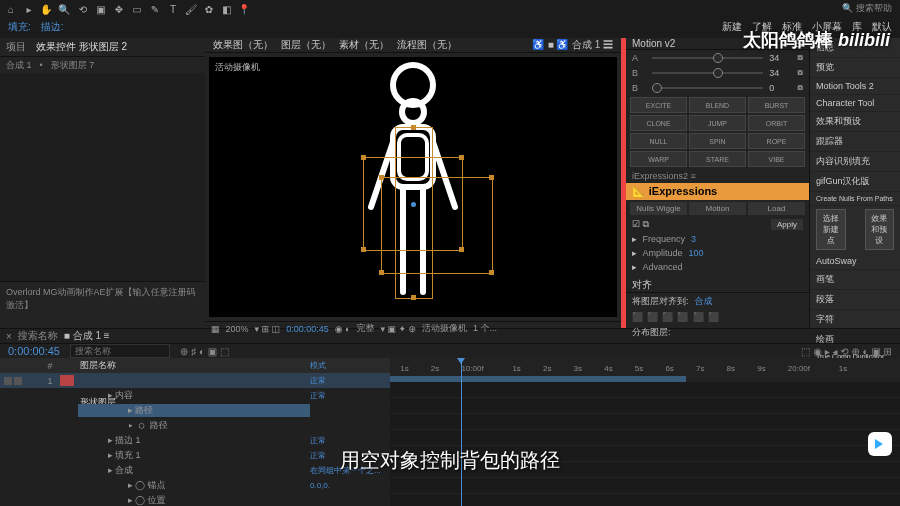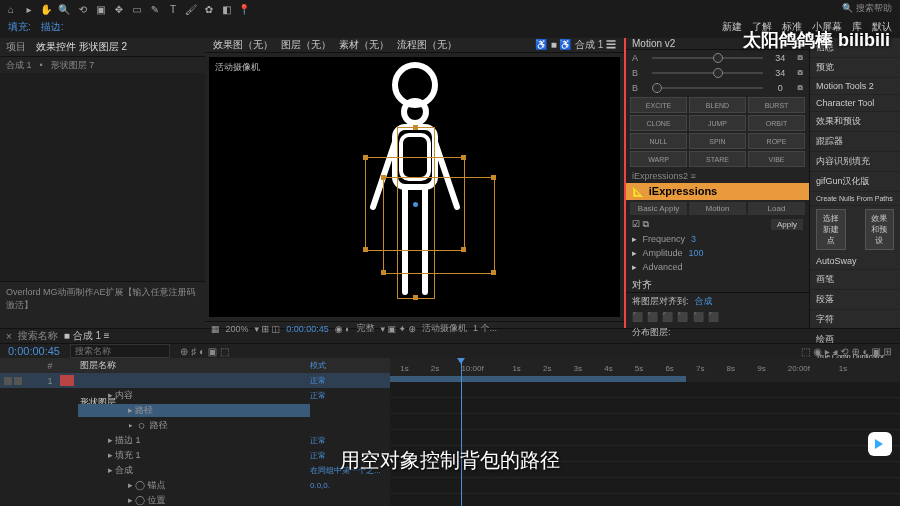--- a/index.html
+++ b/index.html
@@ -19,28 +19,28 @@
 .center{flex:1;background:#232323;display:flex;flex-direction:column;position:relative}
 .comp-tabs{height:18px;display:flex;align-items:center;gap:8px;padding:0 8px;border-bottom:1px solid #111;font-size:10px}
 .comp-tabs .tab{color:#ccc}
 .viewport{flex:1;background:#000;position:relative;margin:4px;display:flex;align-items:center;justify-content:center}
 .vp-label{position:absolute;top:4px;left:6px;font-size:9px;color:#bbb}
 .figure{position:relative;width:220px;height:260px}
 .figure svg{position:absolute;top:0;left:0}
 .bbox{position:absolute;border:1px solid #c78a2a}
 .handle{position:absolute;width:5px;height:5px;background:#c78a2a}
 .vp-foot{height:18px;display:flex;align-items:center;gap:6px;padding:0 6px;font-size:9px;color:#999;border-top:1px solid #111}
-.right{width:183px;background:#232323;display:flex;flex-direction:column;border-left:2px solid #ef4444}
+.right{width:183px;background:#232323;display:flex;flex-direction:column;border-left:5px solid #ef4444}
 .right2{width:90px;background:#2a2a2a;display:flex;flex-direction:column;border-left:1px solid #111}
 .panel-head{height:18px;display:flex;align-items:center;padding:0 6px;border-bottom:1px solid #111;font-size:10px;color:#ccc}
 .slider-row{display:flex;align-items:center;gap:6px;padding:2px 6px;font-size:9px}
 .slider-row .lab{width:14px;color:#999}
 .slider-row .track{flex:1;height:2px;background:#444;position:relative}
 .slider-row .knob{width:8px;height:8px;border:1px solid #888;border-radius:50%;background:#2a2a2a;position:absolute;top:-4px}
-.slider-row .val{width:22px;text-align:center;color:#bbb}
+.slider-row .val{width:22px;text-align:left;color:#bbb}
 .btn-grid{display:grid;grid-template-columns:repeat(3,1fr);gap:2px;padding:2px 4px}
 .btn-grid .b{height:14px;background:#333;border:1px solid #444;font-size:7px;color:#999;display:flex;align-items:center;justify-content:center}
 .iexpr{background:#e89a3c;color:#000;padding:2px 6px;font-size:11px;font-weight:bold}
 .iexpr-sub{display:flex;gap:2px;padding:2px 4px;font-size:8px}
 .iexpr-sub span{flex:1;background:#333;padding:2px;text-align:center;color:#999}
 .prop-row{display:flex;align-items:center;padding:2px 6px;font-size:9px;gap:6px}
 .prop-row .pl{color:#999}
 .prop-row .pv{color:#4a90d9}
 .prop-row .btn{background:#333;padding:1px 6px;font-size:8px;color:#ccc}
 .side-item{padding:3px 6px;font-size:9px;color:#ccc;border-bottom:1px solid #222}
@@ -63,21 +63,21 @@
 .layer-row .mode{width:80px;color:#4a90d9;font-size:8px}
 .layer-row.sel{background:#2e3f52}
 .layer-row.prop .name{color:#999;padding-left:30px}
 .layer-row.prop .eye{visibility:hidden}
 .tl-tracks{flex:1;display:flex}
 .tl-tracks-left{width:390px;overflow:hidden}
 .tl-tracks-right{flex:1;background:#1a1a1a;position:relative}
 .track-line{height:15px;border-bottom:1px solid #242424}
 
 .watermark{position:absolute;top:28px;right:10px;font-size:18px;font-weight:bold;color:#fff;text-shadow:0 0 4px #000}
-.watermark .bili{font-family:Arial;}
+.watermark .bili{font-family:Arial;font-style:italic}
 .subtitle{position:absolute;bottom:32px;left:50%;transform:translateX(-50%);font-size:20px;color:#fff;text-shadow:1px 1px 3px #000;font-weight:500}
 .play-bubble{position:absolute;bottom:50px;right:8px;width:24px;height:24px;background:#fff;border-radius:6px;display:flex;align-items:center;justify-content:center}
 .play-bubble:before{content:"";border:5px solid transparent;border-left:8px solid #32aaff;margin-left:3px}
 .search-top{position:absolute;top:2px;right:8px;font-size:9px;color:#888}
 </style>
 </head>
 <body>
 
 <div class="topbar">
   <span class="icon">⌂</span>
@@ -216,21 +216,21 @@
       <div class="b">NULL</div>
       <div class="b">SPIN</div>
       <div class="b">ROPE</div>
       <div class="b">WARP</div>
       <div class="b">STARE</div>
       <div class="b">VIBE</div>
     </div>
     <div style="padding:2px 6px;font-size:9px;color:#888">iExpressions2 ≡</div>
     <div class="iexpr">📐 <span>iExpressions</span></div>
     <div class="iexpr-sub">
-      <span>Basic Apply</span>
+      <span>Nulls Wiggle</span>
       <span>Motion</span>
       <span>Load</span>
     </div>
     <div class="prop-row">
         <span>☑ ⧉</span>
         <span style="flex:1"></span>
         <span class="btn">Apply</span>
       </div>
     <div class="prop-row">▸<span class="pl">Frequency</span><span class="pv">3</span></div>
     <div class="prop-row">▸<span class="pl">Amplitude</span><span class="pv">100</span></div>

